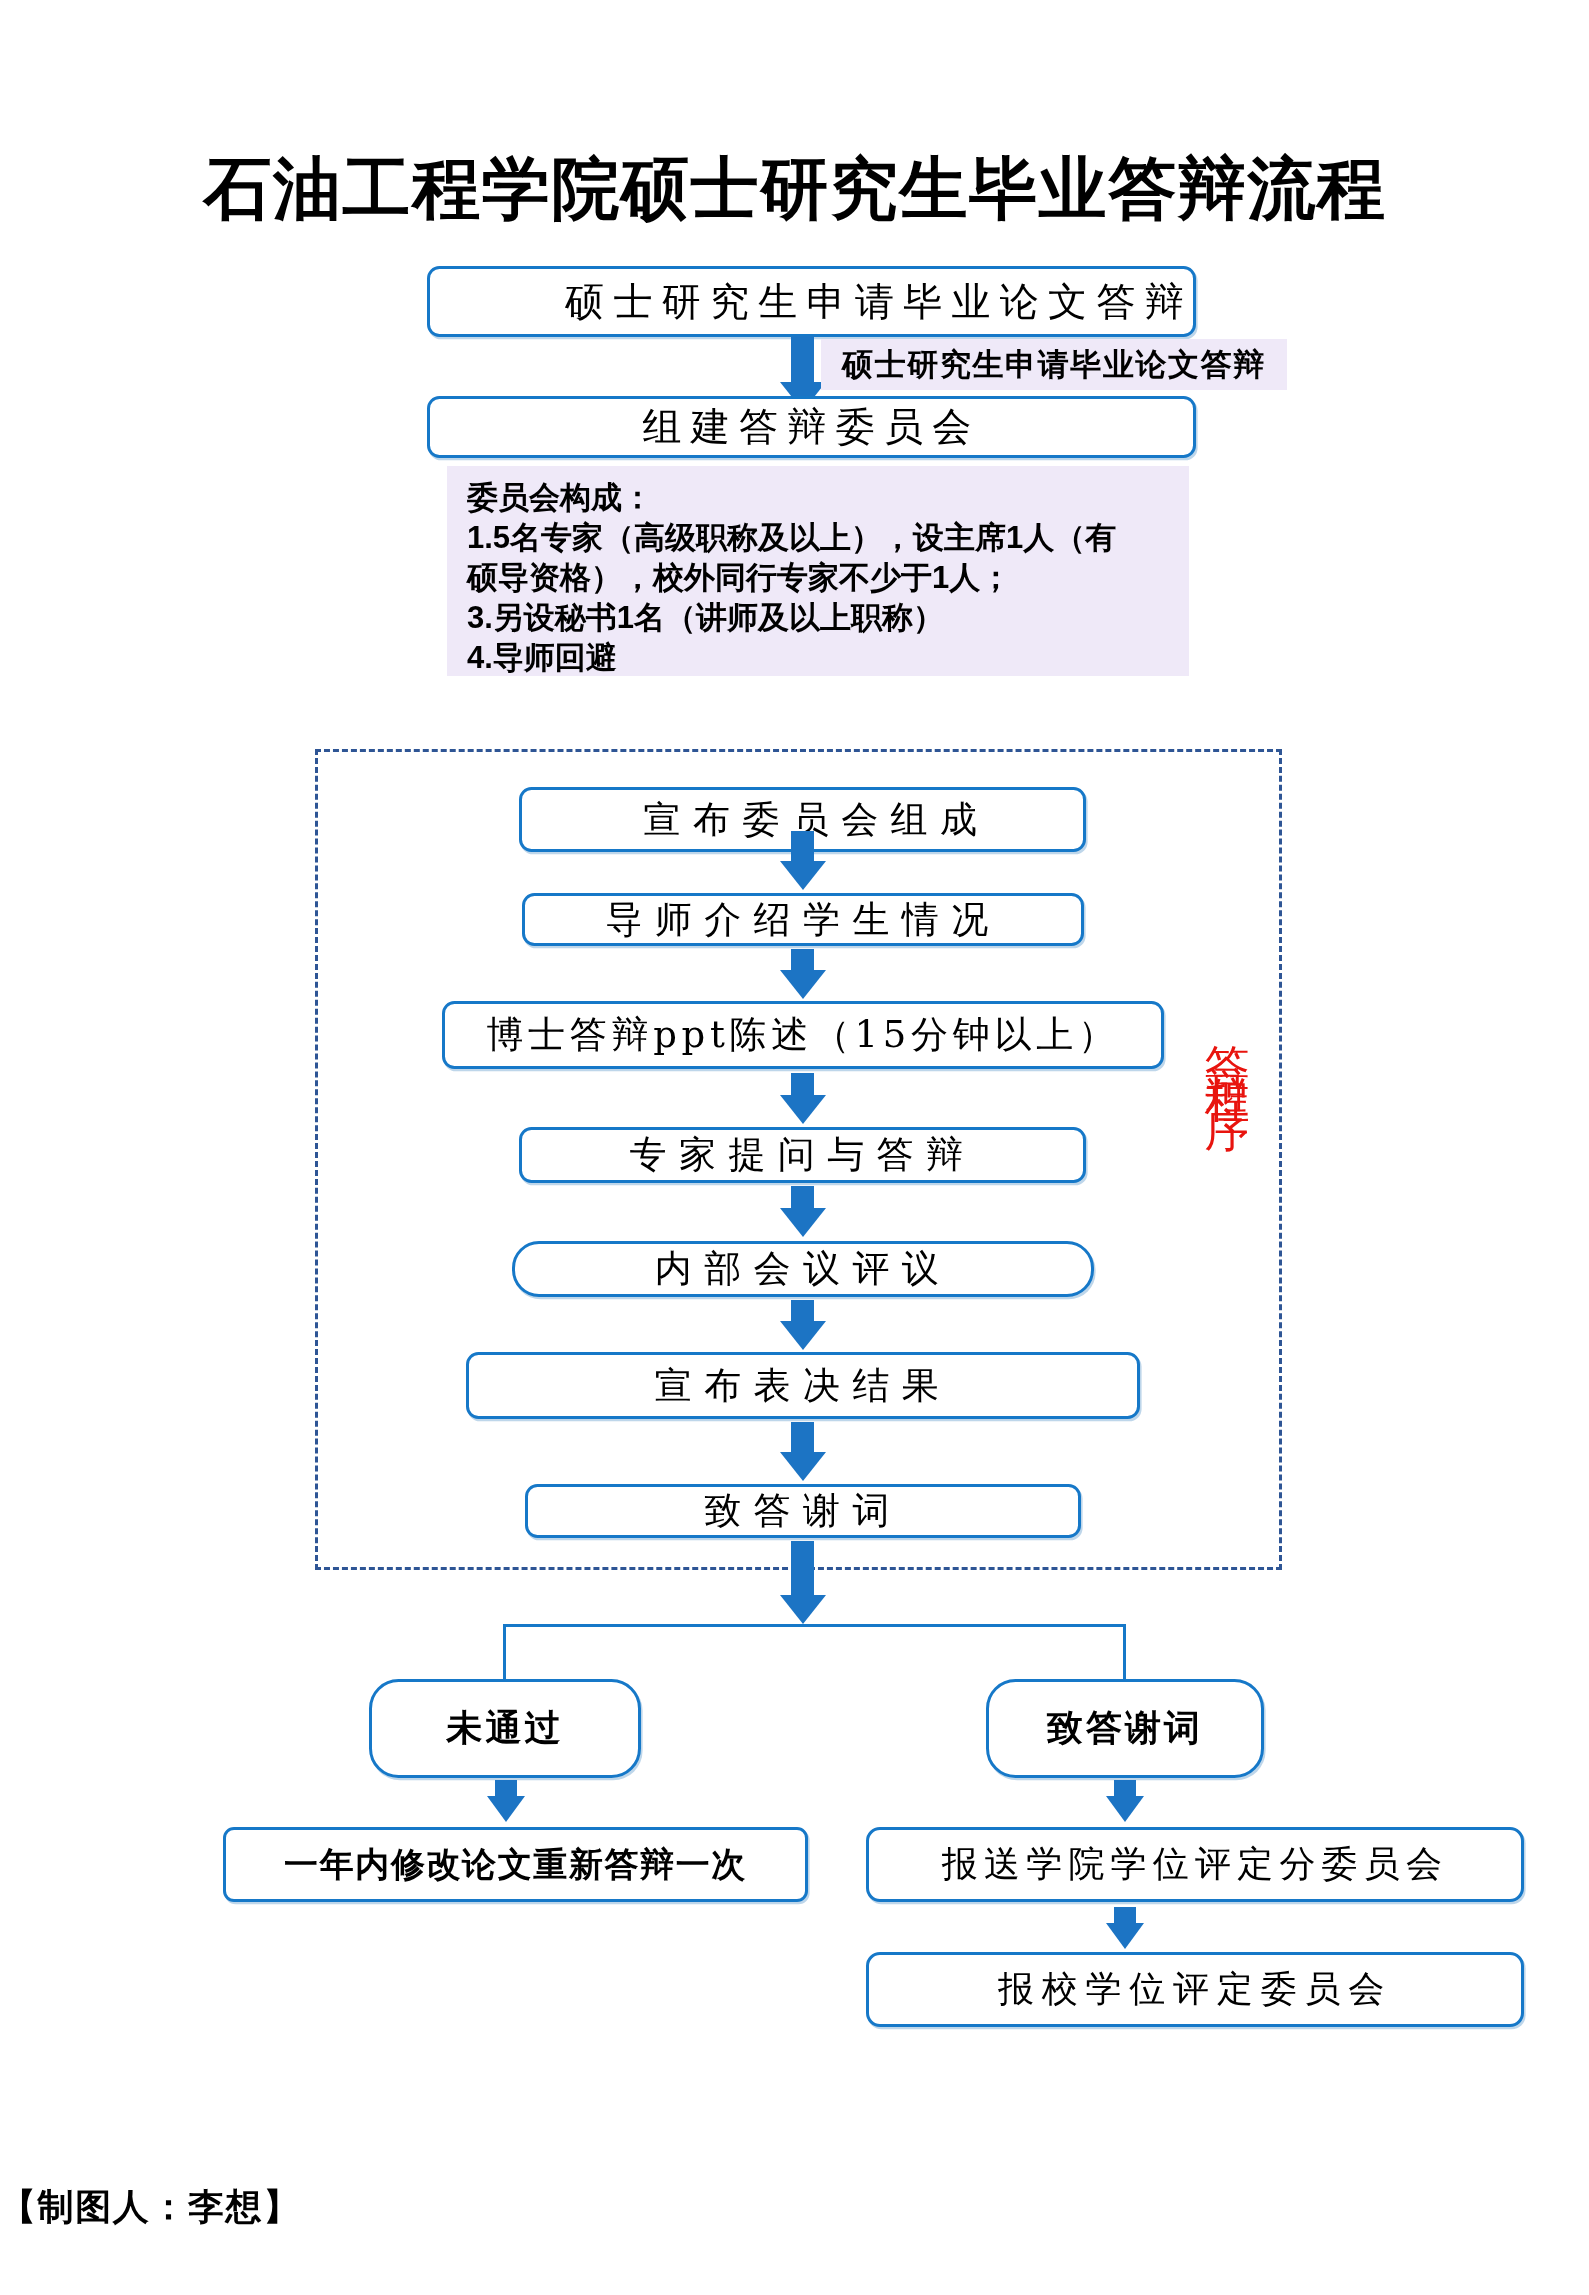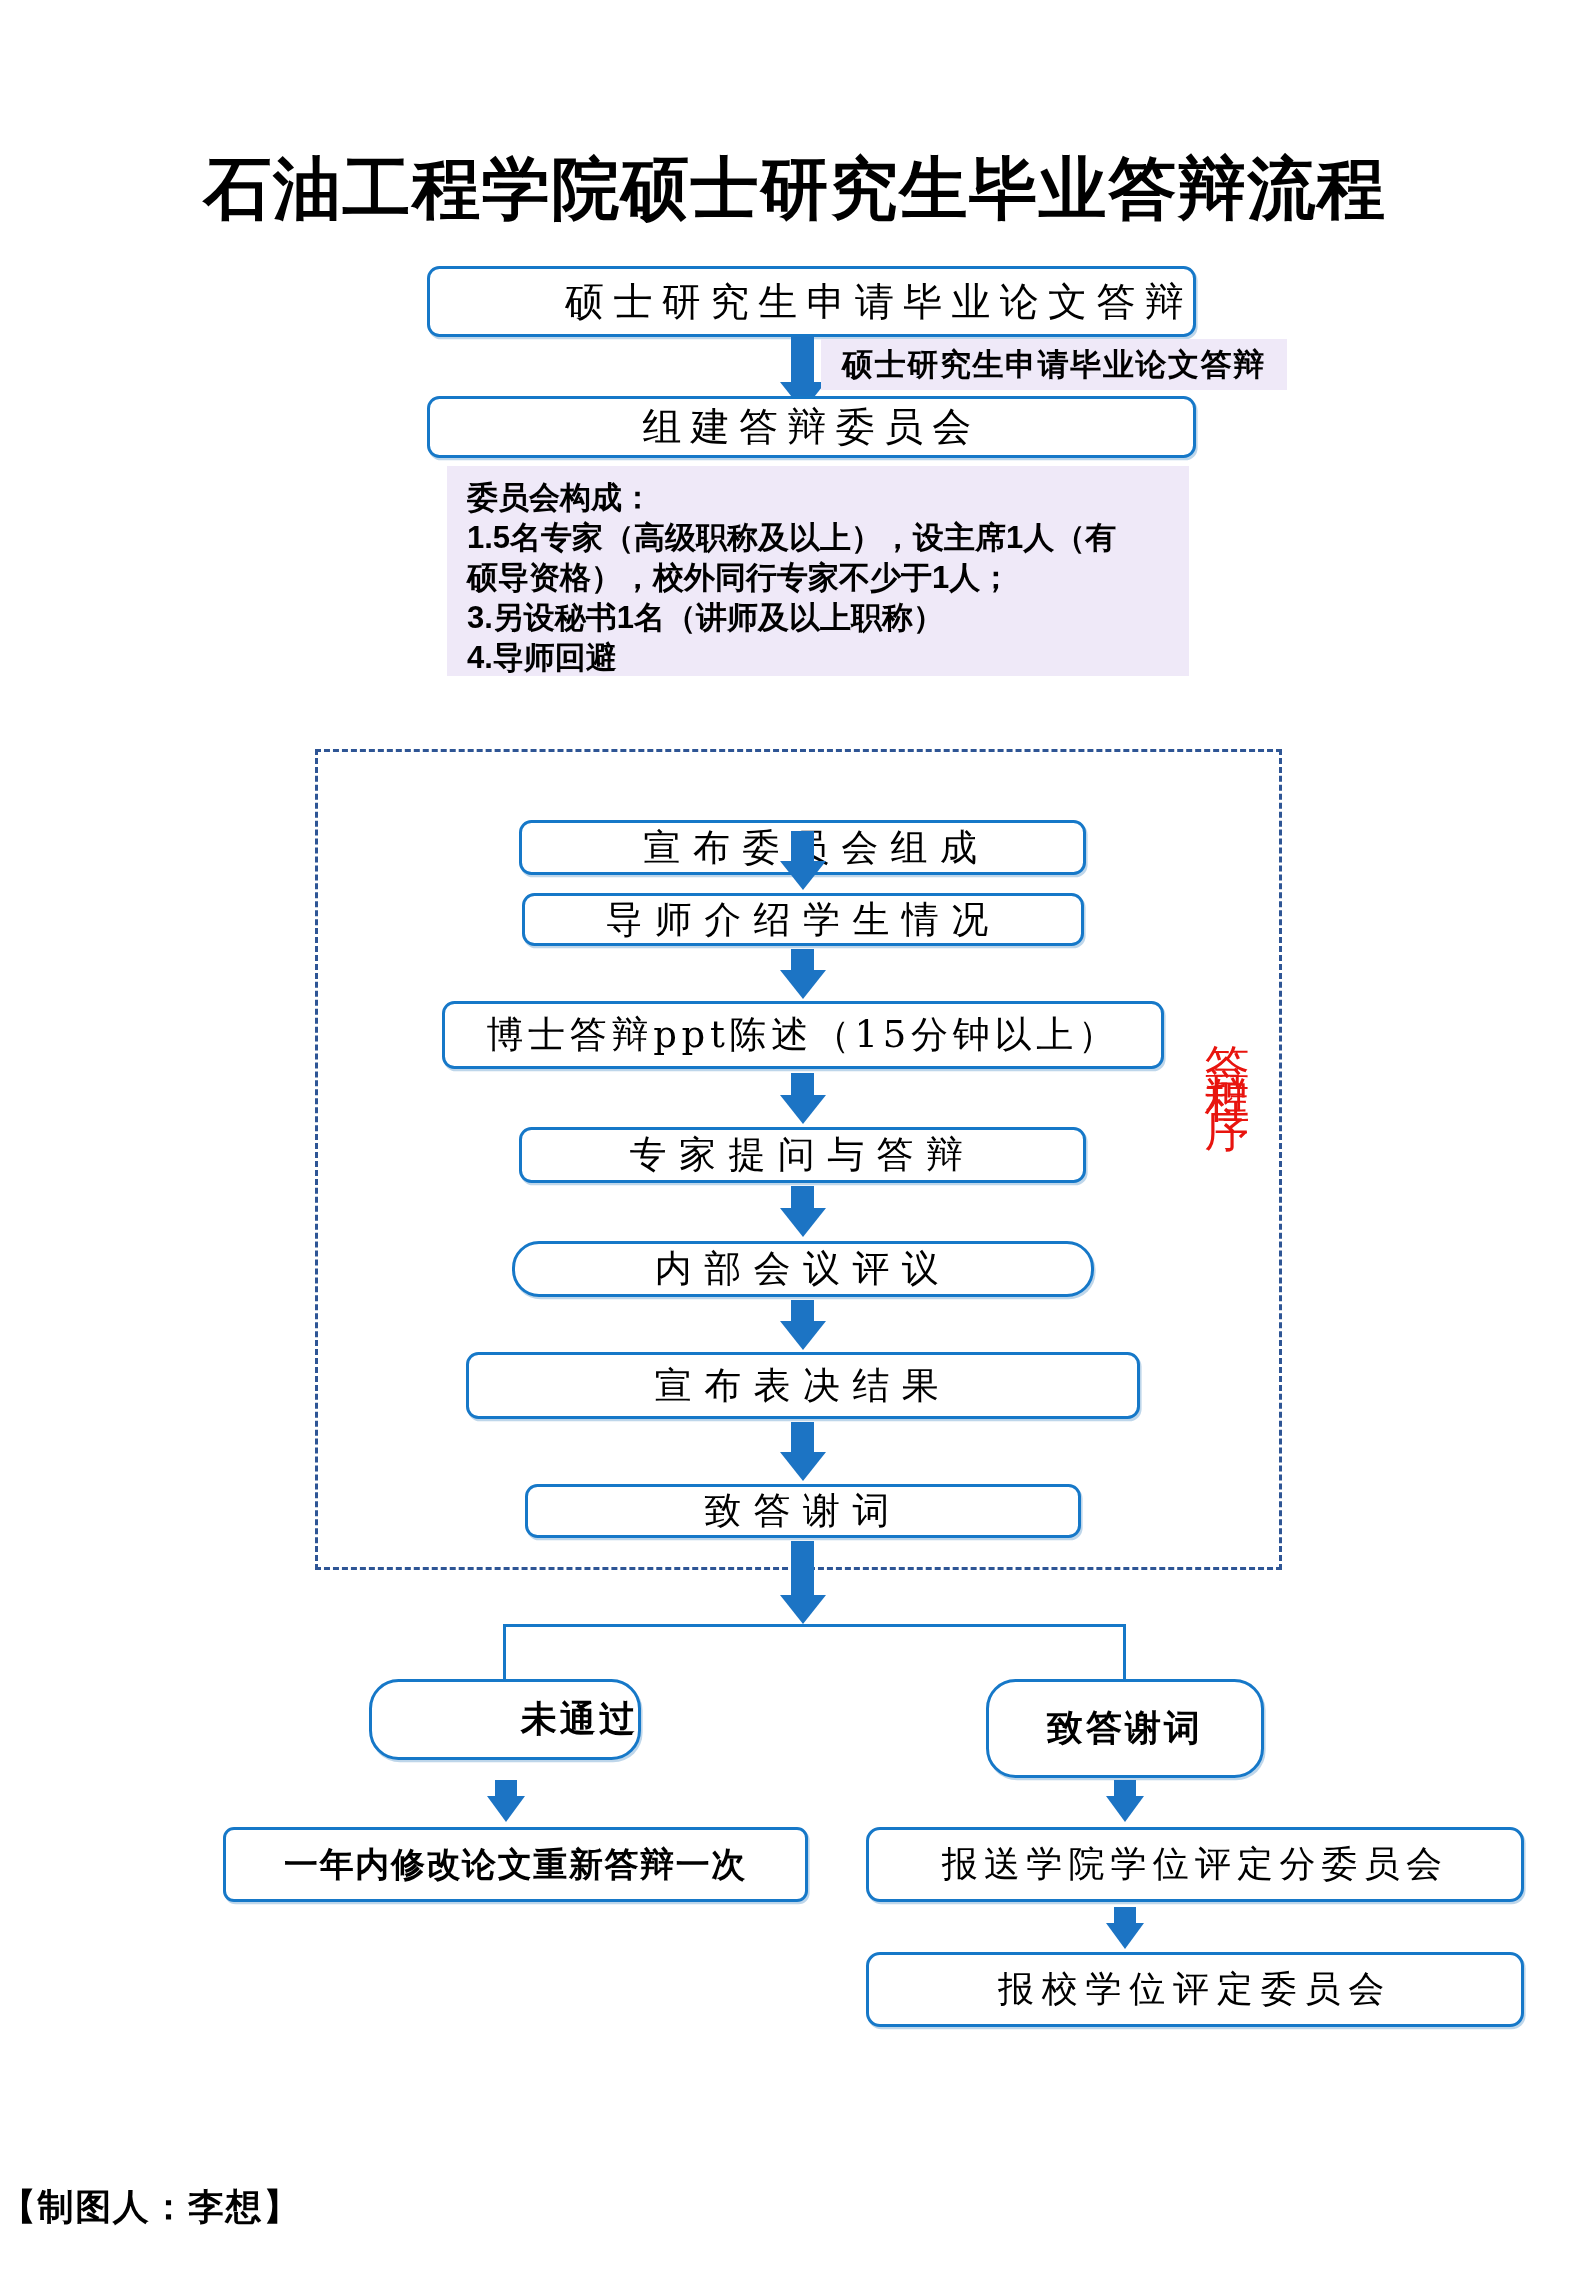--- a/index.html
+++ b/index.html
@@ -112,21 +112,21 @@
     <div class="nline">1.5名专家（高级职称及以上），设主席1人（有</div>
     <div class="nline">硕导资格），校外同行专家不少于1人；</div>
     <div class="nline">3.另设秘书1名（讲师及以上职称）</div>
     <div class="nline">4.导师回避</div>
   </div>
 
   <div class="dashed-box" style="left:315px;top:749px;width:967px;height:821px;"></div>
 
   <div class="proc-label" style="left:1202px;top:1009px;height:233px;">答辩程序</div>
 
-  <div class="fbox" style="left:519px;top:820px;width:567px;height:55px;padding-left:28px;">
+  <div class="fbox" style="left:519px;top:787px;width:567px;height:65px;padding-left:28px;">
     <span class="t-script">宣布委员会组成</span>
   </div>
   <div class="varrow" style="left:779px;top:831px;width:47px;height:59px;">
     <div class="shaft"></div>
       <div class="head"></div>
   </div>
 
   <div class="fbox" style="left:522px;top:893px;width:562px;height:53px;">
     <span class="t-script">导师介绍学生情况</span>
   </div>
@@ -173,21 +173,21 @@
 
   <div class="varrow" style="left:779px;top:1541px;width:47px;height:83px;">
     <div class="shaft"></div>
       <div class="head"></div>
   </div>
 
   <div class="cline" style="left:505px;top:1624px;width:621px;height:3.1px;"></div>
   <div class="cline" style="left:503px;top:1624px;width:3.1px;height:57px;"></div>
   <div class="cline" style="left:1123px;top:1624px;width:3.1px;height:57px;"></div>
 
-  <div class="fbox round-lg" style="left:369px;top:1679px;width:272px;height:81px;justify-content:flex-end;">
+  <div class="fbox round-lg" style="left:369px;top:1679px;width:272px;height:99px;">
     <span class="t-sans">未通过</span>
   </div>
 
   <div class="fbox round-lg" style="left:986px;top:1679px;width:278px;height:99px;">
     <span class="t-sans">致答谢词</span>
   </div>
 
   <div class="varrow small" style="left:486px;top:1780px;width:39px;height:42px;">
     <div class="shaft"></div>
       <div class="head"></div>

